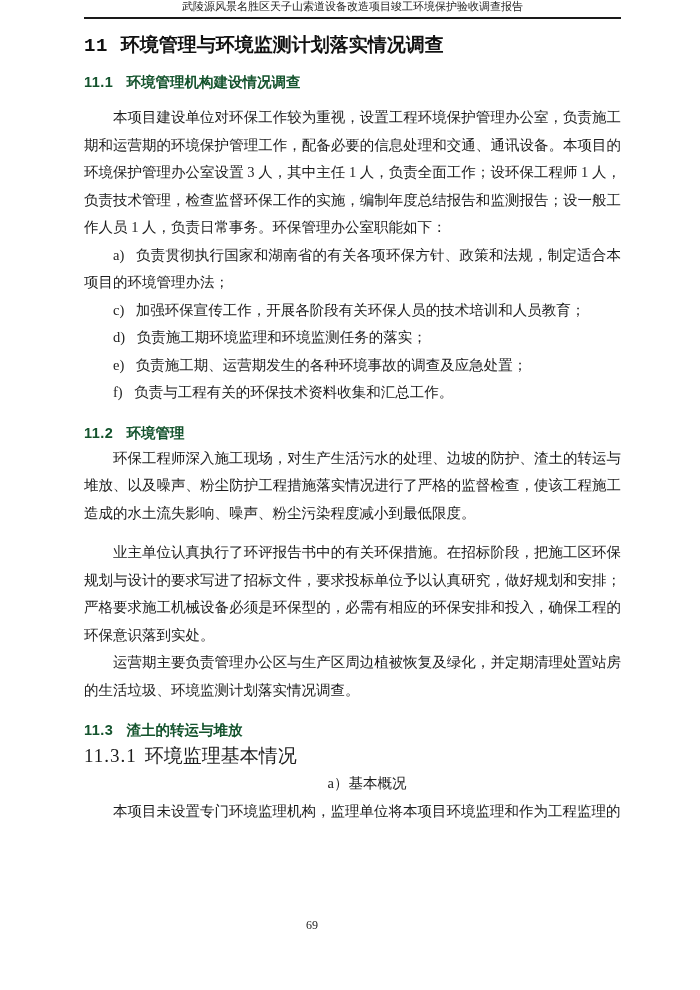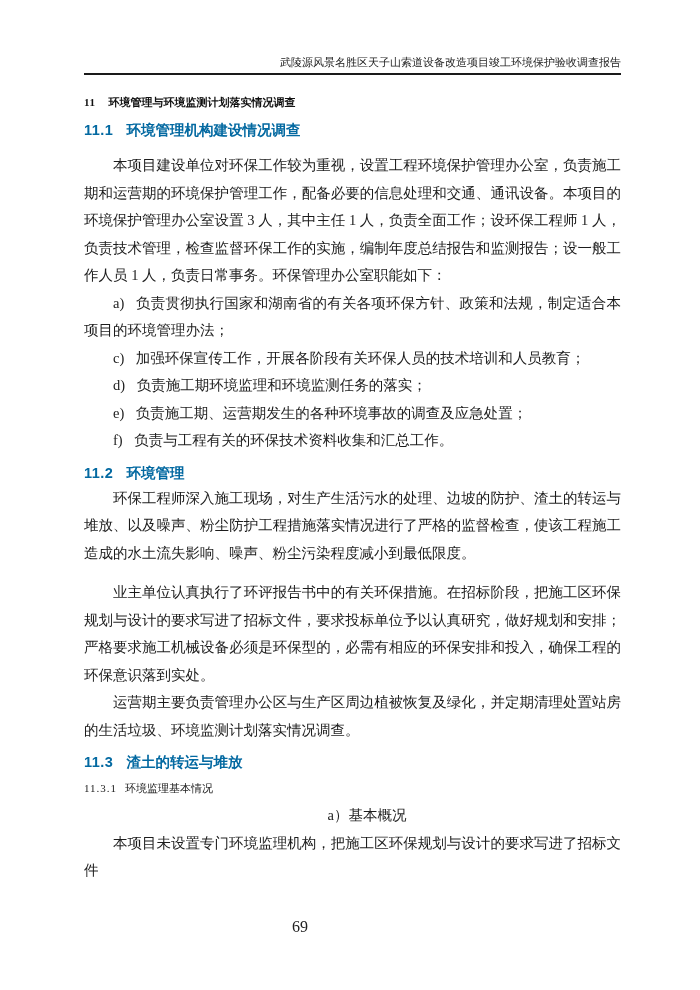--- a/index.html
+++ b/index.html
@@ -12,52 +12,51 @@
     font-family: "Liberation Serif", "DejaVu Serif", serif;
     overflow: hidden;
   }
   .content {
     position: absolute;
     left: 84px;
     top: 0;
     width: 537px;
   }
   .running-header {
-    padding-top: 56px;
-    text-align: right;
+    text-align: center;
     font-size: 11px;
     line-height: 13px;
     color: #222222;
   }
   .header-rule {
     margin-top: 4px;
     border-bottom: 2px solid #1a1a1a;
     height: 0;
   }
   h1.sec {
     margin: 17px 0 0 0;
-    font-family: Liberation Serif, serif;
+    font-family: Liberation Mono, monospace;
     font-weight: bold;
-    font-size: 11px;
+    font-size: 19px;
     line-height: 20px;
     color: #111111;
   }
   h2.sec {
-    margin: 8px 0 2px 0;
+    margin: 16px 0 2px 0;
     font-family: "Liberation Sans", "DejaVu Sans", sans-serif;
     font-weight: bold;
     font-size: 14.5px;
     line-height: 20px;
-    color: #0369a1;
+    color: #14532d;
   }
   h3.sec {
     margin: 6px 0 0 0;
     font-family: "Liberation Serif", "DejaVu Serif", serif;
     font-weight: normal;
-    font-size: 11px;
+    font-size: 19px;
     line-height: 20px;
     color: #1c1c1c;
   }
   .sec .num { margin-right: 13px; letter-spacing: 0.5px; }
   h3.sec .num { margin-right: 8px; letter-spacing: 1px; }
   p.body-p {
     margin: 0;
     font-size: 14.5px;
     line-height: 27.5px;
     text-align: justify;
@@ -70,25 +69,25 @@
   p.sub-item {
     margin: 4px 0 0 0;
     font-size: 14.5px;
     line-height: 27.5px;
     text-indent: 2em;
     color: #1c1c1c;
     text-align: center;
   }
   .page-number {
     position: absolute;
-    left: 4px;
+    left: 16px;
     width: 592px;
     top: 918px;
     text-align: center;
-    font-size: 16px;
+    font-size: 12px;
     color: #222222;
   }
 </style>
 </head>
 <body>
 
 <div class="page">
   <div class="content">
 
     <div class="running-header">武陵源风景名胜区天子山索道设备改造项目竣工环境保护验收调查报告</div>
@@ -131,18 +130,18 @@
     <h2 class="sec">
       <span class="num">11.3</span><span>渣土的转运与堆放</span>
     </h2>
 
     <h3 class="sec">
       <span class="num">11.3.1</span><span>环境监理基本情况</span>
     </h3>
 
     <p class="sub-item">a）基本概况</p>
 
-    <p class="body-p">本项目未设置专门环境监理机构，把施工区环保规划与设计的要求写进了招标文件</p>
+    <p class="body-p">本项目未设置专门环境监理机构，监理单位将本项目环境监理和作为工程监理的</p>
 
   </div>
 
   <div class="page-number">69</div>
 </div>
 
 </body></html>

